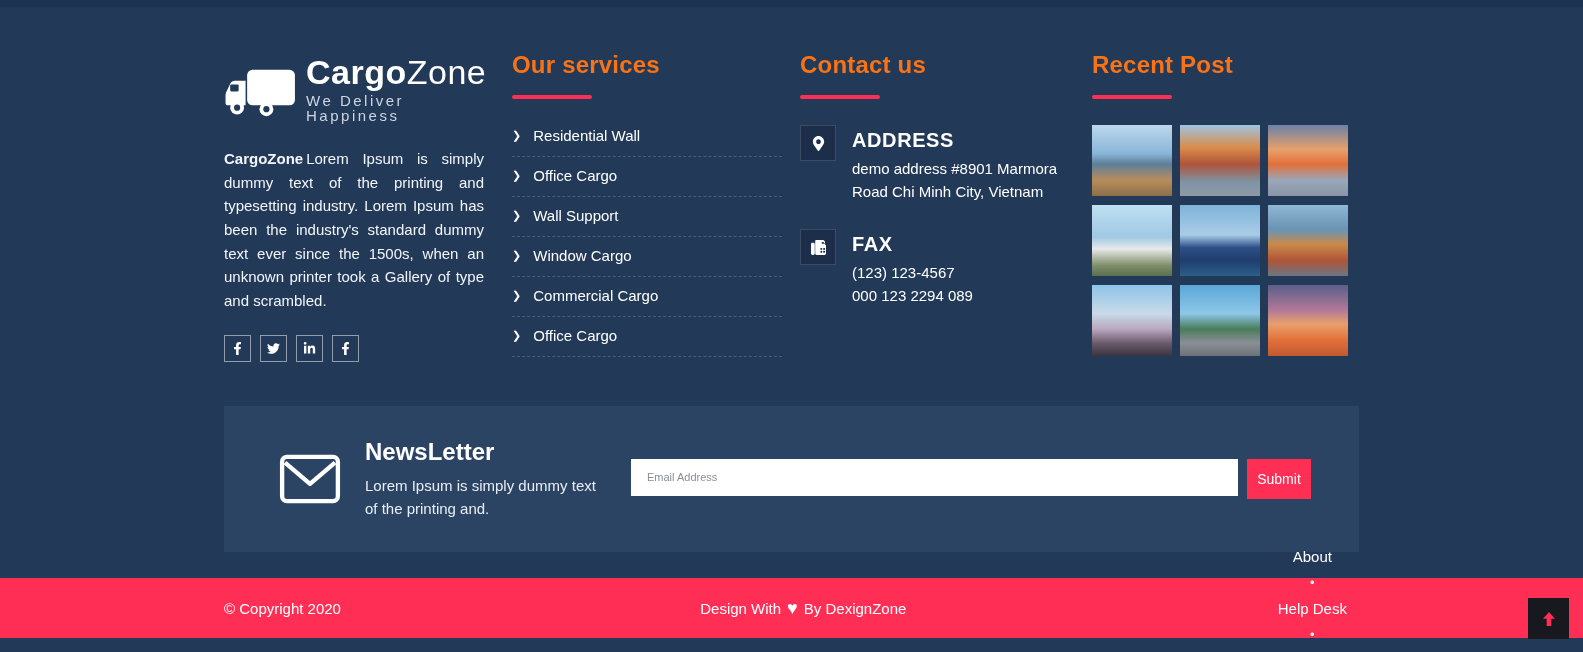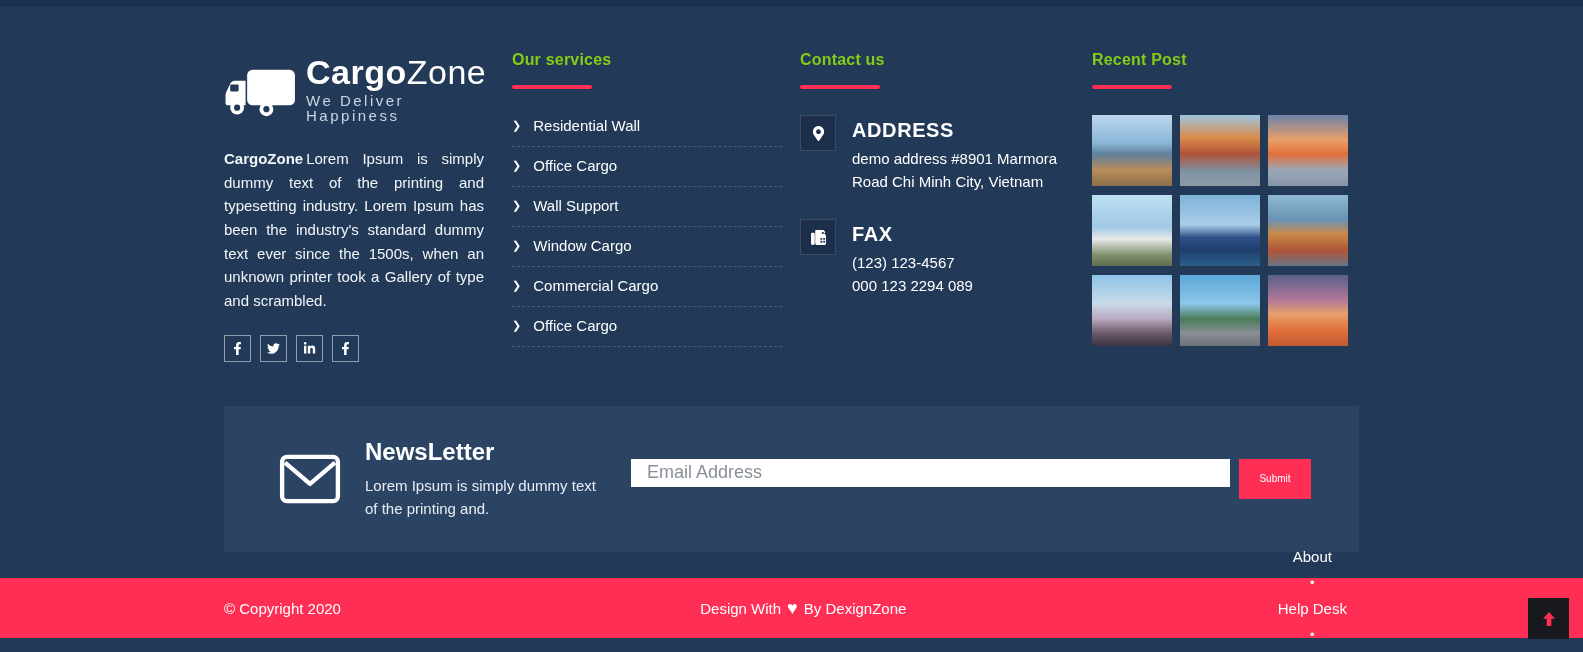--- a/index.html
+++ b/index.html
@@ -16,21 +16,21 @@
 
   
   .cols {
     display:grid;
     grid-template-columns:270px 288px 292px 285px;
     padding-top:44px;
     min-height:346px;
   }
   .col2,.col3,.col4 { padding-left:18px; }
 
-  h4.widget-title { font-size:16px; font-weight:700; color:#84cc16; letter-spacing:.2px; }
+  h4.widget-title { font-size:24px; font-weight:700; color:#f97316; letter-spacing:.2px; }
   .hr-accent { width:80px; height:4px; background:#ff2e54; border-radius:2px; margin:16px 0 26px; }
 
   
   .logo { display:flex; align-items:flex-end; margin-top:4px; cursor:pointer; }
   .logo svg.truck { width:78px; height:60px; margin-right:8px; }
   .logo-text { line-height:1; }
   .logo-name { font-size:34px; color:#fff; letter-spacing:.5px; }
   .logo-name b { font-weight:700; }
   .logo-name i { font-style:normal; font-weight:300; }
   .tagline { display:block; font-size:15px; font-weight:300; color:#ccd5e0; letter-spacing:2.5px; margin-top:4px; }
@@ -82,27 +82,27 @@
   .newsletter {
     margin-top:44px; height:146px; background:#2c4464;
     display:flex; align-items:center; padding:0 48px 0 55px;
   }
   .nl-left { display:flex; align-items:center; width:352px; flex:0 0 352px; }
   .nl-left svg { width:62px; height:50px; margin-right:24px; flex:0 0 62px; }
   .nl-title { font-size:24px; font-weight:700; margin-bottom:8px; }
   .nl-desc { font-size:15px; line-height:1.55; color:#e8edf3; width:235px; }
   .nl-form { flex:1; display:flex; gap:9px; }
   .nl-form input {
-    flex:1; height:28px; border:none; outline:none; padding:0 16px;
-    font-size:18px; font-family:"Liberation Sans",sans-serif; color:#555; background:#fff;
+    flex:1; height:37px; border:none; outline:none; padding:0 16px;
+    font-size:11px; font-family:"Liberation Sans",sans-serif; color:#555; background:#fff;
   }
   .nl-form input::placeholder { color:#888f99; }
   .nl-form button {
-    width:72px; height:40px; border:none; background:#ff2e54; color:#fff;
-    font-size:10px; font-family:"Liberation Sans",sans-serif; cursor:pointer;
+    width:64px; height:40px; border:none; background:#ff2e54; color:#fff;
+    font-size:14px; font-family:"Liberation Sans",sans-serif; cursor:pointer;
   }
 
   
   .footer-bottom { height:60px; background:#ff2e54; display:flex; align-items:center; }
   .fb-inner { display:flex; align-items:center; justify-content:space-between; font-size:15px; }
   .fb-copy { color:#fff; }
   .fb-credit { display:flex; align-items:flex-end; gap:6px; color:#fff; }
   .fb-credit .heart { font-size:18px; line-height:1; }
   .fb-links { display:flex; align-items:center; gap:10px;flex-direction:column; }
   .fb-links a { color:#fff; text-decoration:none; font-weight:500; cursor:pointer; }

